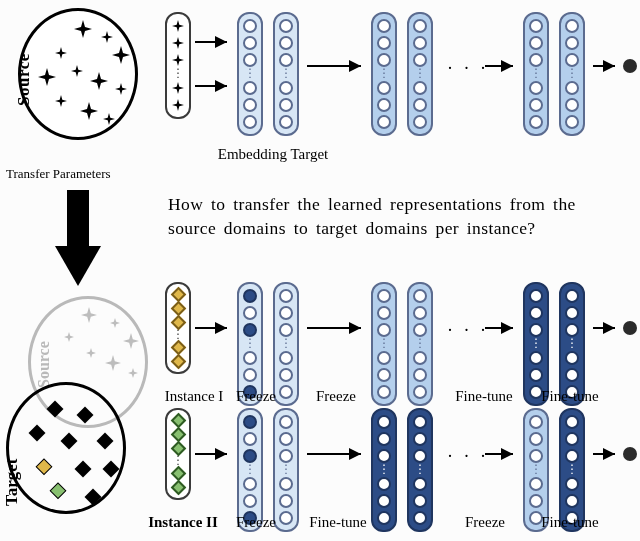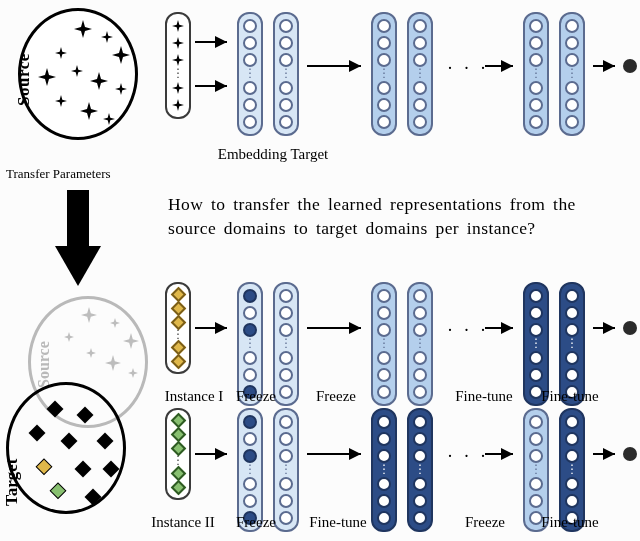--- a/index.html
+++ b/index.html
@@ -500,20 +500,20 @@
       <div class="node"></div>
         <div class="node"></div>
         <div class="node"></div>
     </div>
 
     <svg class="arrow" style="left:426px; top:40px;" width="30" height="20">
       <line x1="2" y1="10" x2="24" y2="10" stroke="#000" stroke-width="2" marker-end="url(#ah)"></line>
     </svg>
     <div class="out-dot" style="left:458px; top:43px;"></div>
 
-    <div class="row-lbl" style="left:-18px; top:110px; width:72px;">Instance II</div>
+    <div class="row-lbl" style="left:-18px; top:110px; width:72px;font-weight:bold;">Instance II</div>
     <div class="row-lbl" style="left:66px;  top:110px; width:50px;">Freeze</div>
     <div class="row-lbl" style="left:138px; top:110px; width:70px;">Fine-tune</div>
     <div class="row-lbl" style="left:292px; top:110px; width:56px;">Freeze</div>
     <div class="row-lbl" style="left:370px; top:110px; width:70px;">Fine-tune</div>
   </div>
 
 </div>
 
 </body></html>

